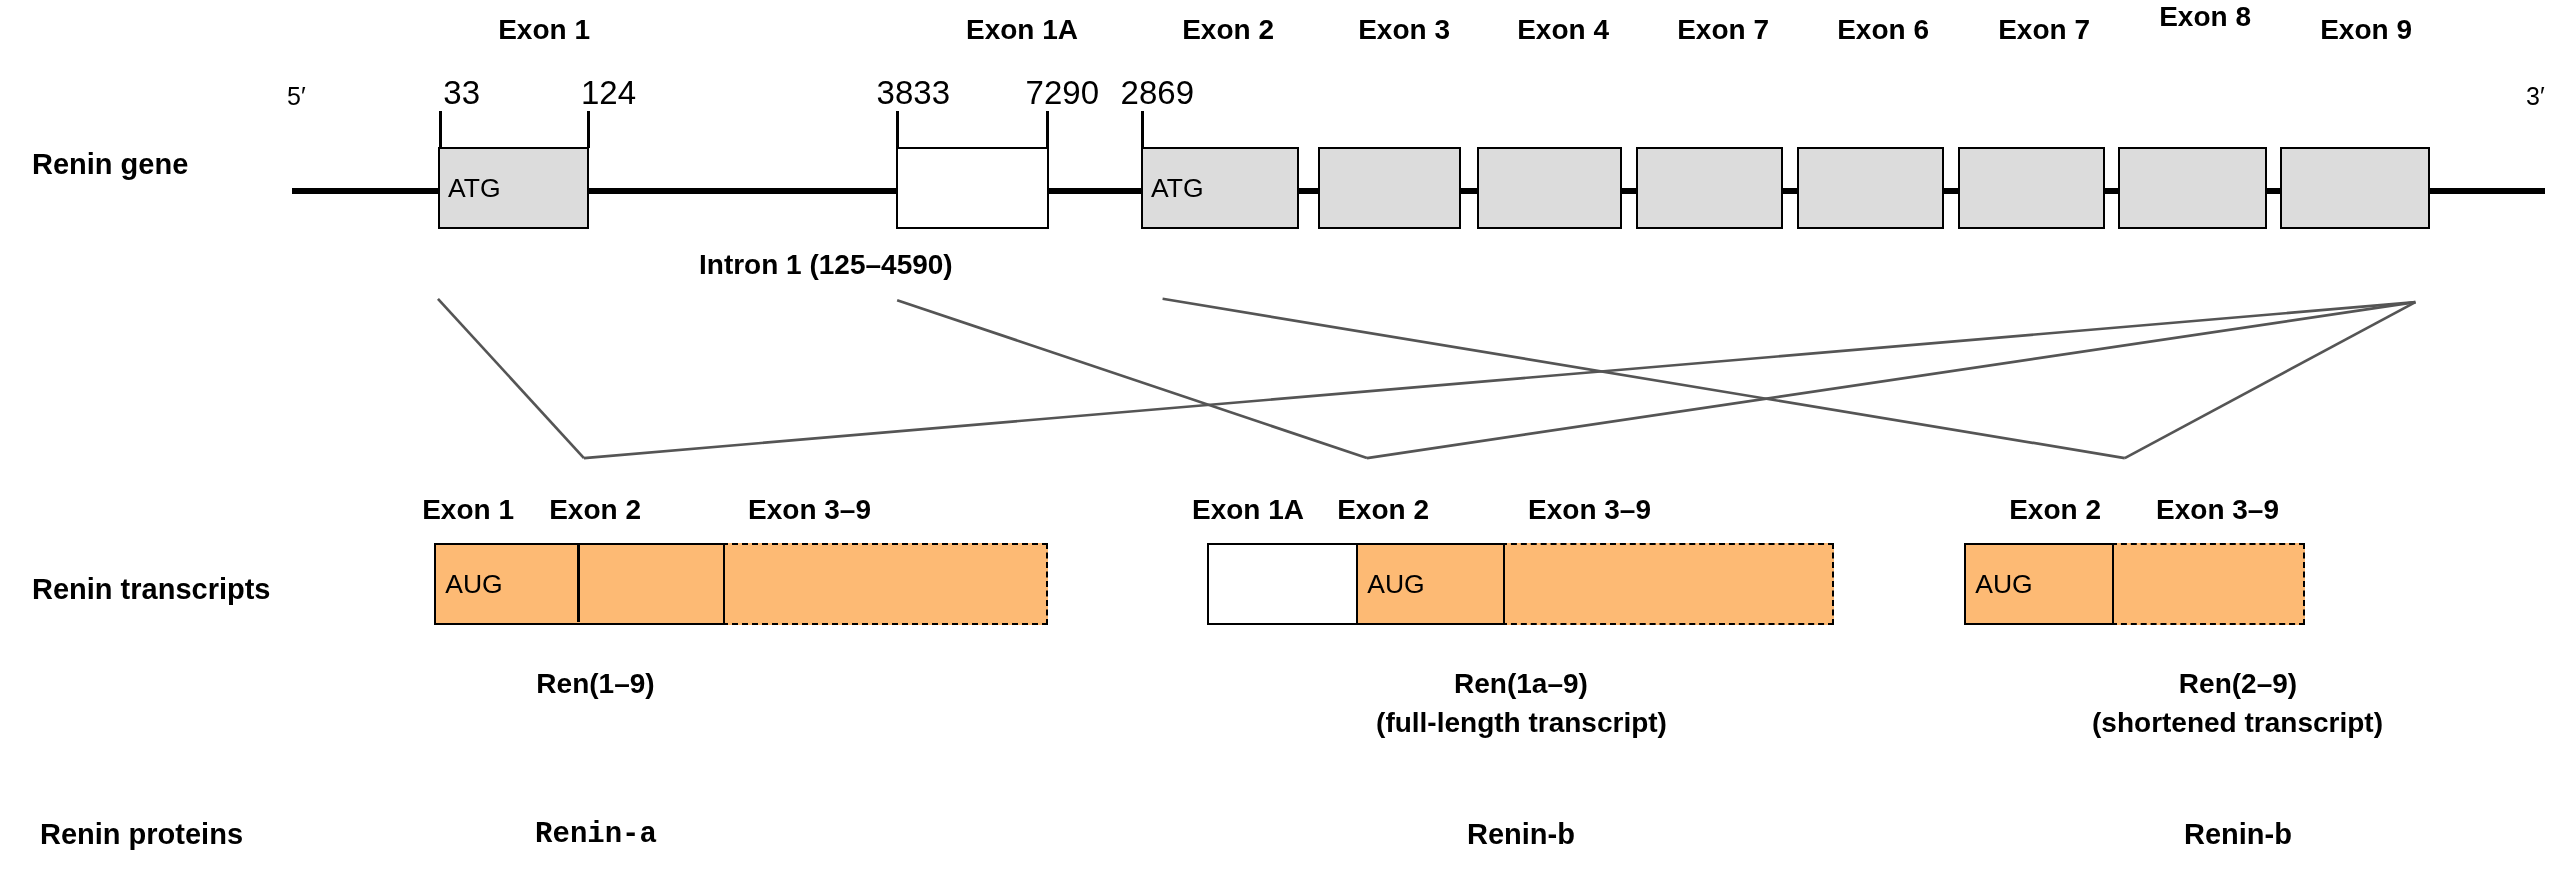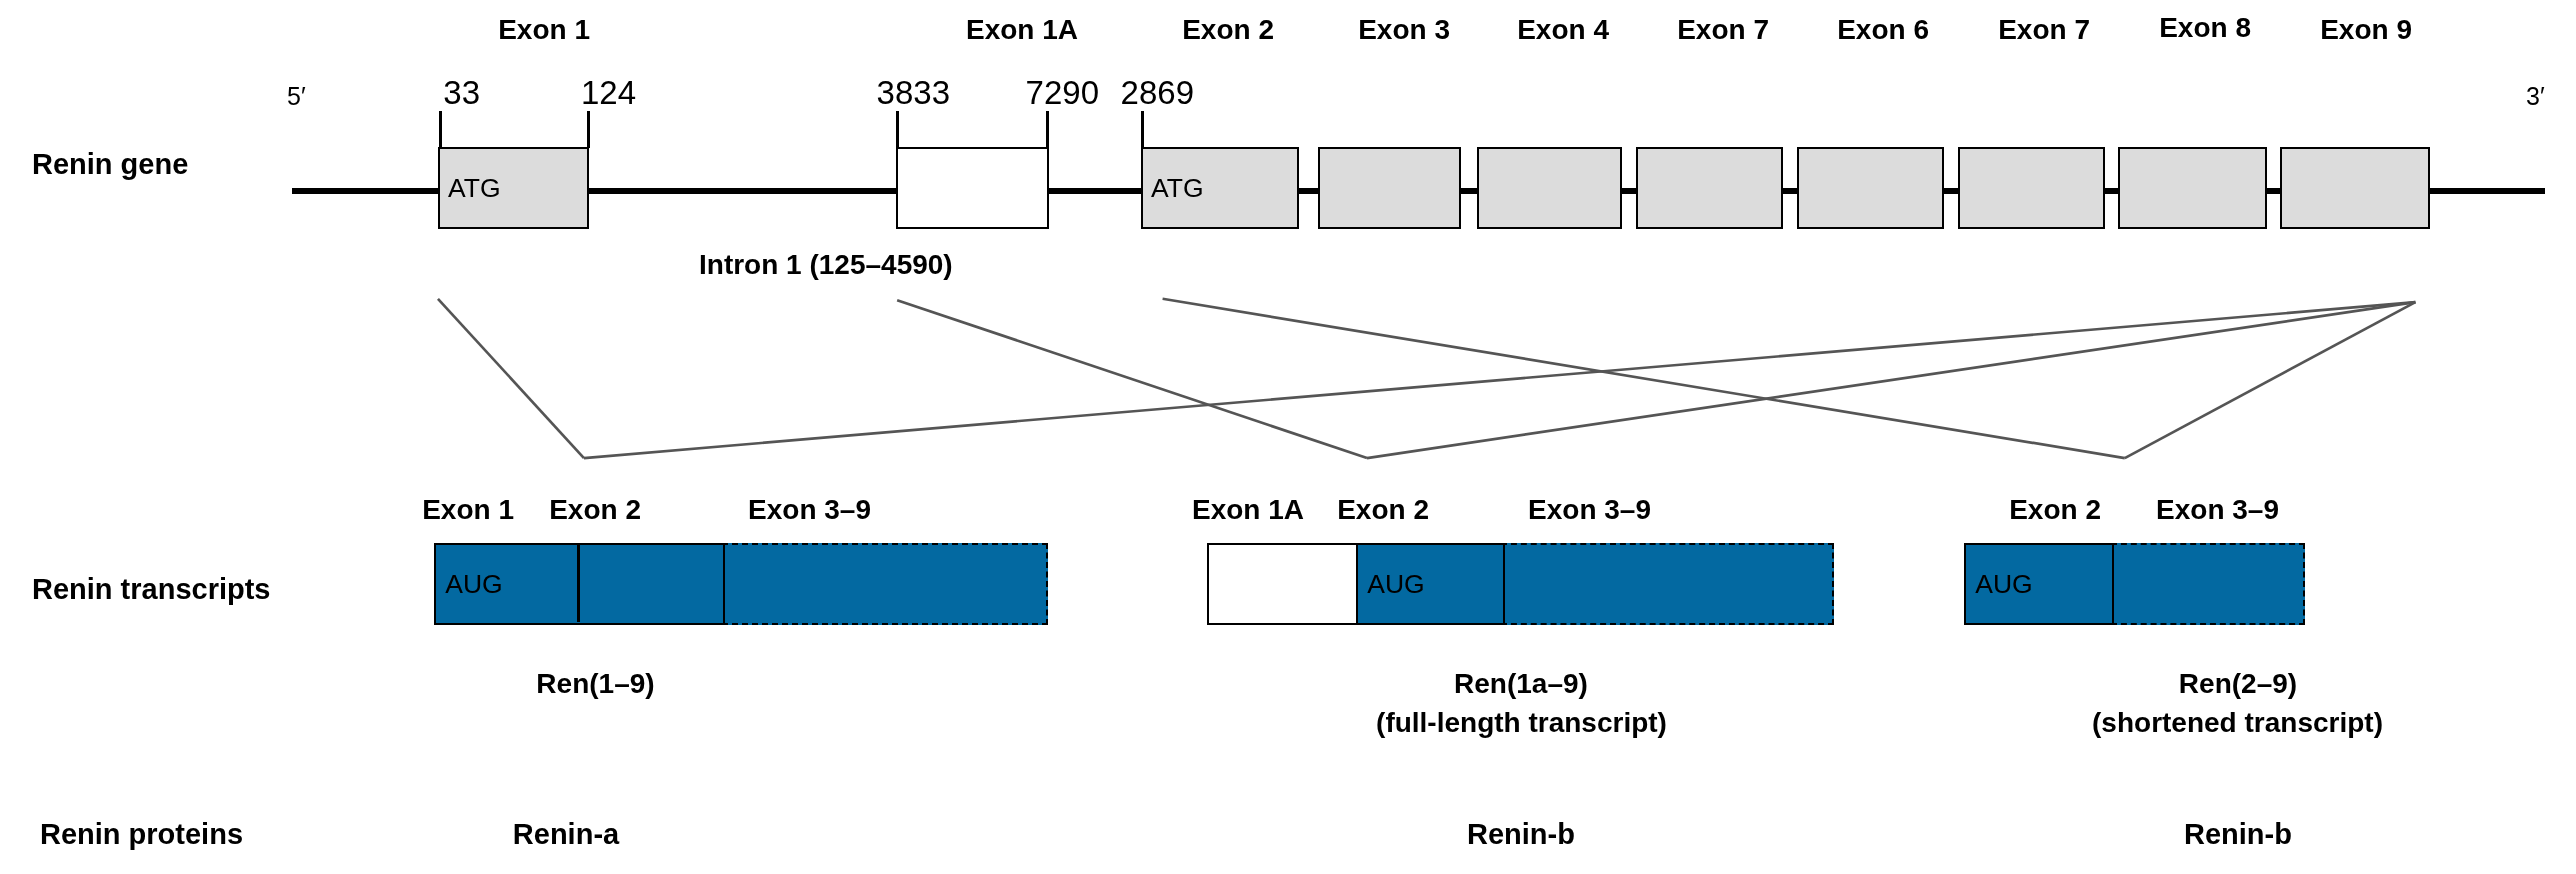--- a/index.html
+++ b/index.html
@@ -105,21 +105,21 @@
   
   .tick {
     background: #000000;
     width: 2.7px;
   }
 
   
   .tr-box {
     box-sizing: border-box;
     border: 2.7px solid #000000;
-    background: #0369a1;
+    background: #fdba74;
   }
   .tr-box.white { background: #ffffff; }
   .tr-box.dashed {
     border: 2.7px dashed #000000;
     border-left: none;
   }
   .tr-box .atg {
     position: absolute;
     left: 9.3px;
     top: 50%;
@@ -193,21 +193,21 @@
 
   <div class="abs exon-title" style="left:1557px; top:16px; width:212px;">Exon 7</div>
   <div class="abs exon-box" style="left:1636px; top:147px; width:147px; height:82px;"></div>
 
   <div class="abs exon-title" style="left:1717px; top:16px; width:212px;">Exon 6</div>
   <div class="abs exon-box" style="left:1797px; top:147px; width:147px; height:82px;"></div>
 
   <div class="abs exon-title" style="left:1878px; top:16px; width:212px;">Exon 7</div>
   <div class="abs exon-box" style="left:1958px; top:147px; width:147px; height:82px;"></div>
 
-  <div class="abs exon-title" style="left:2039px; top:14px; width:212px;">Exon 8</div>
+  <div class="abs exon-title" style="left:2039px; top:3px; width:212px;">Exon 8</div>
   <div class="abs exon-box" style="left:2118px; top:147px; width:149px; height:82px;"></div>
 
   <div class="abs exon-title" style="left:2200px; top:16px; width:212px;">Exon 9</div>
   <div class="abs exon-box" style="left:2280px; top:147px; width:150px; height:82px;"></div>
 
   <div class="abs intron-label" style="left:699px; top:251px;">Intron 1 (125–4590)</div>
 
   <svg id="connectors" viewBox="0 0 3882 1318">
     <g stroke="#555555" stroke-width="4" fill="none">
 
@@ -254,18 +254,18 @@
   <div class="abs exon-title" style="left:2133px; top:496px; width:146px;">Exon 3–9</div>
 
   <div class="abs tr-box dashed" style="left:2111px; top:543px; width:194px; height:82px;"></div>
   <div class="abs tr-box" style="left:1964px; top:543px; width:150px; height:82px;">
     <span class="atg">AUG</span>
   </div>
 
   <div class="abs transcript-name" style="left:2238px; top:666px; width:398px; transform:translateX(-199px);">Ren(2–9)</div>
   <div class="abs transcript-name" style="left:2238px; top:705px; width:597px; transform:translateX(-299px);">(shortened transcript)</div>
 
-  <div class="abs protein-name" style="left:566px; top:820px; width:332px; transform:translateX(-166px);">Renin-a</div>
+  <div class="abs protein-name" style="left:596px; top:820px; width:332px; transform:translateX(-166px);font-family:Liberation Mono, monospace;">Renin-a</div>
   <div class="abs protein-name" style="left:1521px; top:820px; width:332px; transform:translateX(-166px);">Renin-b</div>
   <div class="abs protein-name" style="left:2238px; top:820px; width:332px; transform:translateX(-166px);">Renin-b</div>
 
 </div>
 
 
 </body></html>

